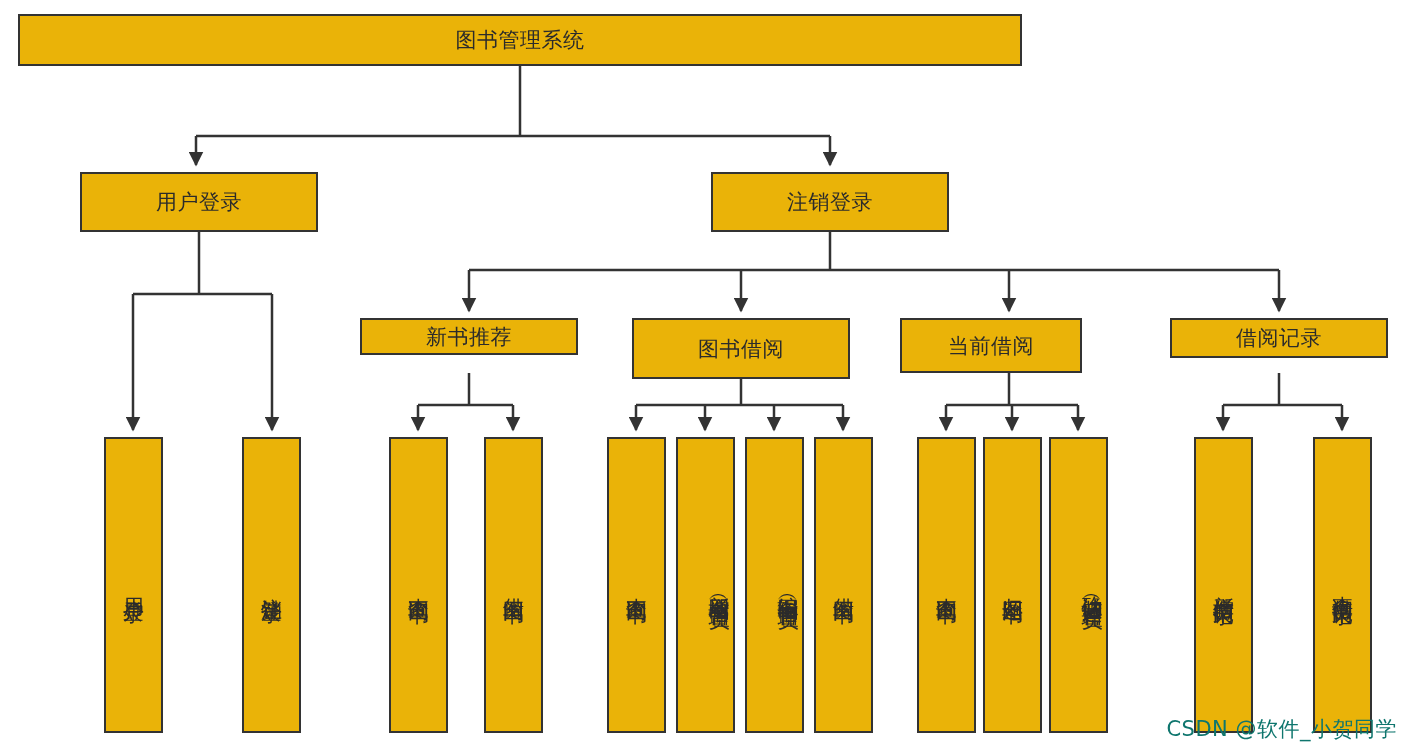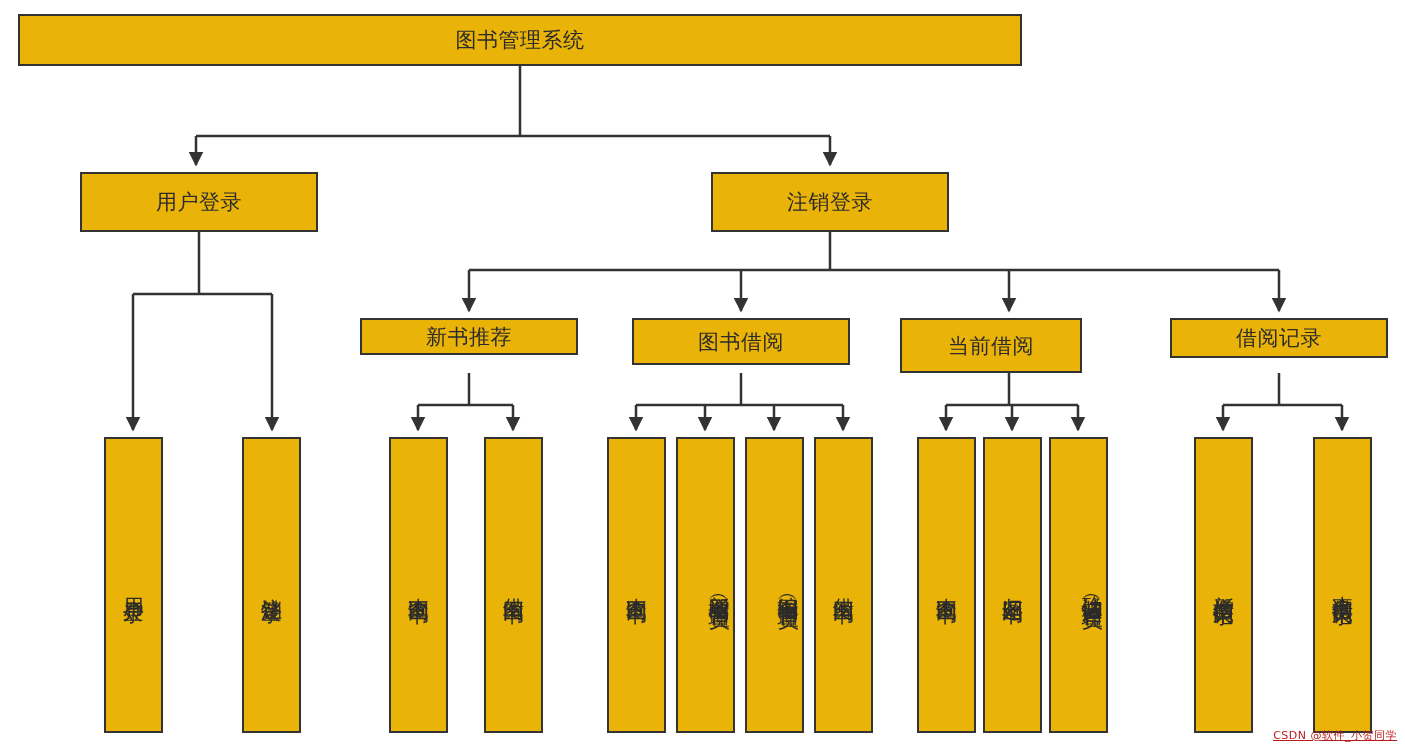--- a/index.html
+++ b/index.html
@@ -52,25 +52,24 @@
     padding-top: 0;
   }
   .node-label {
     display: block;
     white-space: nowrap;
   }
   .watermark {
     position: absolute;
     right: 8px;
     bottom: 4px;
-    font-size: 11px;
-    color: #b91c1c;
+    font-size: 21px;
+    color: #0f766e;
     white-space: nowrap;
     letter-spacing: 0.5px;
-    text-decoration: underline;
   }
 </style>
 </head>
 <body>
 
 <div id="canvas">
 
   <svg class="wires" viewBox="0 0 1405 747" xmlns="http://www.w3.org/2000/svg">
     <defs>
       <marker id="arrow" viewBox="0 0 10 10" refX="9" refY="5" markerWidth="6" markerHeight="6" orient="auto-start-reverse">
@@ -128,21 +127,21 @@
   <div class="node horiz" style="left:80px; top:172px; width:238px; height:60px;">
     <span class="node-label">用户登录</span>
   </div>
   <div class="node horiz" style="left:711px; top:172px; width:238px; height:60px;">
     <span class="node-label">注销登录</span>
   </div>
 
   <div class="node horiz" style="left:360px; top:318px; width:218px; height:37px;">
     <span class="node-label">新书推荐</span>
   </div>
-  <div class="node horiz" style="left:632px; top:318px; width:218px; height:47px;">
+  <div class="node horiz" style="left:632px; top:318px; width:218px; height:61px;">
     <span class="node-label">图书借阅</span>
   </div>
   <div class="node horiz" style="left:900px; top:318px; width:182px; height:55px;">
     <span class="node-label">当前借阅</span>
   </div>
   <div class="node horiz" style="left:1170px; top:318px; width:218px; height:40px;">
     <span class="node-label">借阅记录</span>
   </div>
 
   <div class="node vert centered" style="left:104px; top:437px; width:59px; height:296px;">

